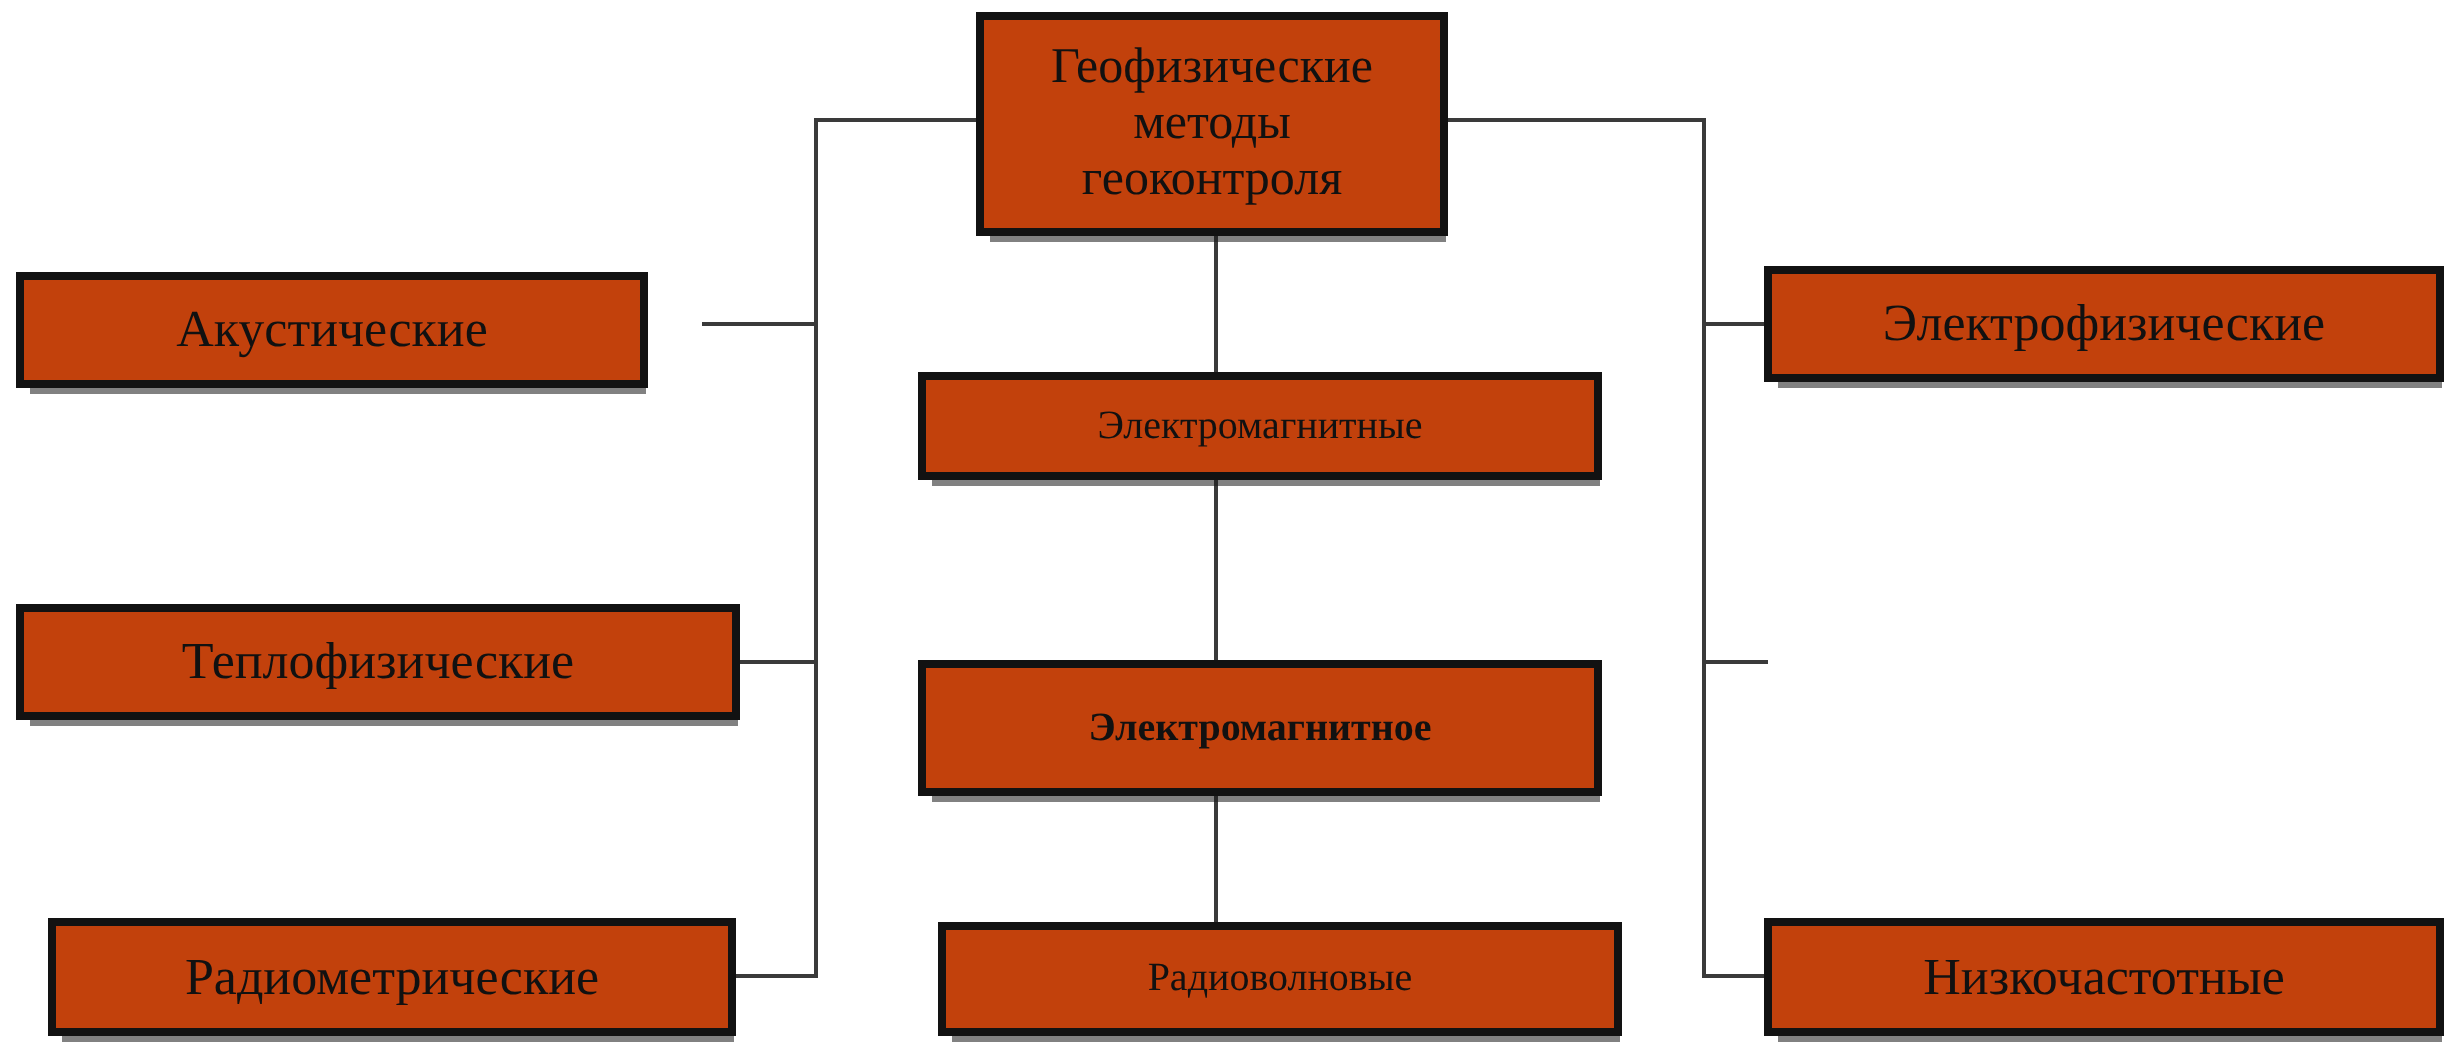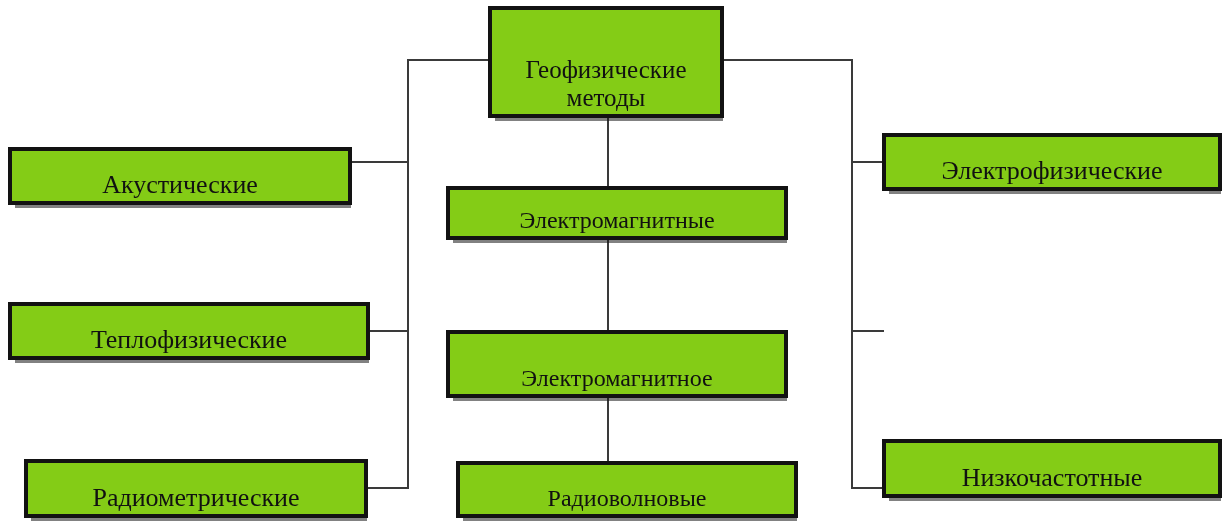--- a/index.html
+++ b/index.html
@@ -23,35 +23,35 @@
     background: #3a3a3a;
   }
   .conn-h { height: 2px; }
   .conn-v { width: 2px; }
 
   
   .node {
     position: absolute;
     box-sizing: border-box;
     border: 4px solid #121212;
-    background: #84cc16;
+    background: #c2410c;
     display: flex;
-    align-items: flex-end;
+    align-items: center;
     justify-content: center;
     text-align: center;
     color: #111111;
     line-height: 1.12;
     padding: 2px 6px;
     z-index: 3;
   }
   .node span { display: block; width: 100%; }
 
   .fs-root   { font-size: 25px; }
   .fs-main   { font-size: 26px; }
-  .fs-mid    { font-size: 24px; }
+  .fs-mid    { font-size: 20px; margin-left: 13px; }
 
   
   .node::after {
     content: "";
     position: absolute;
     left: 3px;
     right: -3px;
     bottom: -7px;
     height: 3px;
     background: #1a1a1a;
@@ -80,45 +80,46 @@
   <div class="conn conn-h" style="left:851px; top:487px; width:33px;"></div>
 
   <div class="conn conn-v" style="left:607px; top:116px; height:72px;"></div>
   <div class="conn conn-v" style="left:607px; top:238px; height:94px;"></div>
   <div class="conn conn-v" style="left:607px; top:396px; height:66px;"></div>
 
   <div class="node fs-root" style="left:488px; top:6px; width:236px; height:112px;">
     <span>
         <span>Геофизические</span>
         <span>методы</span>
+        <span>геоконтроля</span>
       </span>
   </div>
 
-  <div class="node fs-main" style="left:8px; top:147px; width:344px; height:58px;">
+  <div class="node fs-main" style="left:8px; top:136px; width:316px; height:58px;">
     <span>Акустические</span>
   </div>
   <div class="node fs-main" style="left:8px; top:302px; width:362px; height:58px;">
     <span>Теплофизические</span>
   </div>
   <div class="node fs-main" style="left:24px; top:459px; width:344px; height:59px;">
     <span>Радиометрические</span>
   </div>
 
   <div class="node fs-mid" style="left:446px; top:186px; width:342px; height:54px;">
     <span>Электромагнитные</span>
   </div>
-  <div class="node fs-mid" style="left:446px; top:330px; width:342px; height:68px;">
+  <div class="node fs-mid" style="left:446px; top:330px; width:342px; height:68px;font-weight:bold;">
     <span>
         <span>Электромагнитное</span>
       </span>
   </div>
   <div class="node fs-mid" style="left:456px; top:461px; width:342px; height:57px;">
     <span>Радиоволновые</span>
   </div>
 
   <div class="node fs-main" style="left:882px; top:133px; width:340px; height:58px;font-family:Liberation Serif, serif;">
     <span>Электрофизические</span>
   </div>
-  <div class="node fs-main" style="left:882px; top:439px; width:340px; height:59px;">
+  <div class="node fs-main" style="left:882px; top:459px; width:340px; height:59px;">
     <span>Низкочастотные</span>
   </div>
 
 </div>
 
 </body></html>

